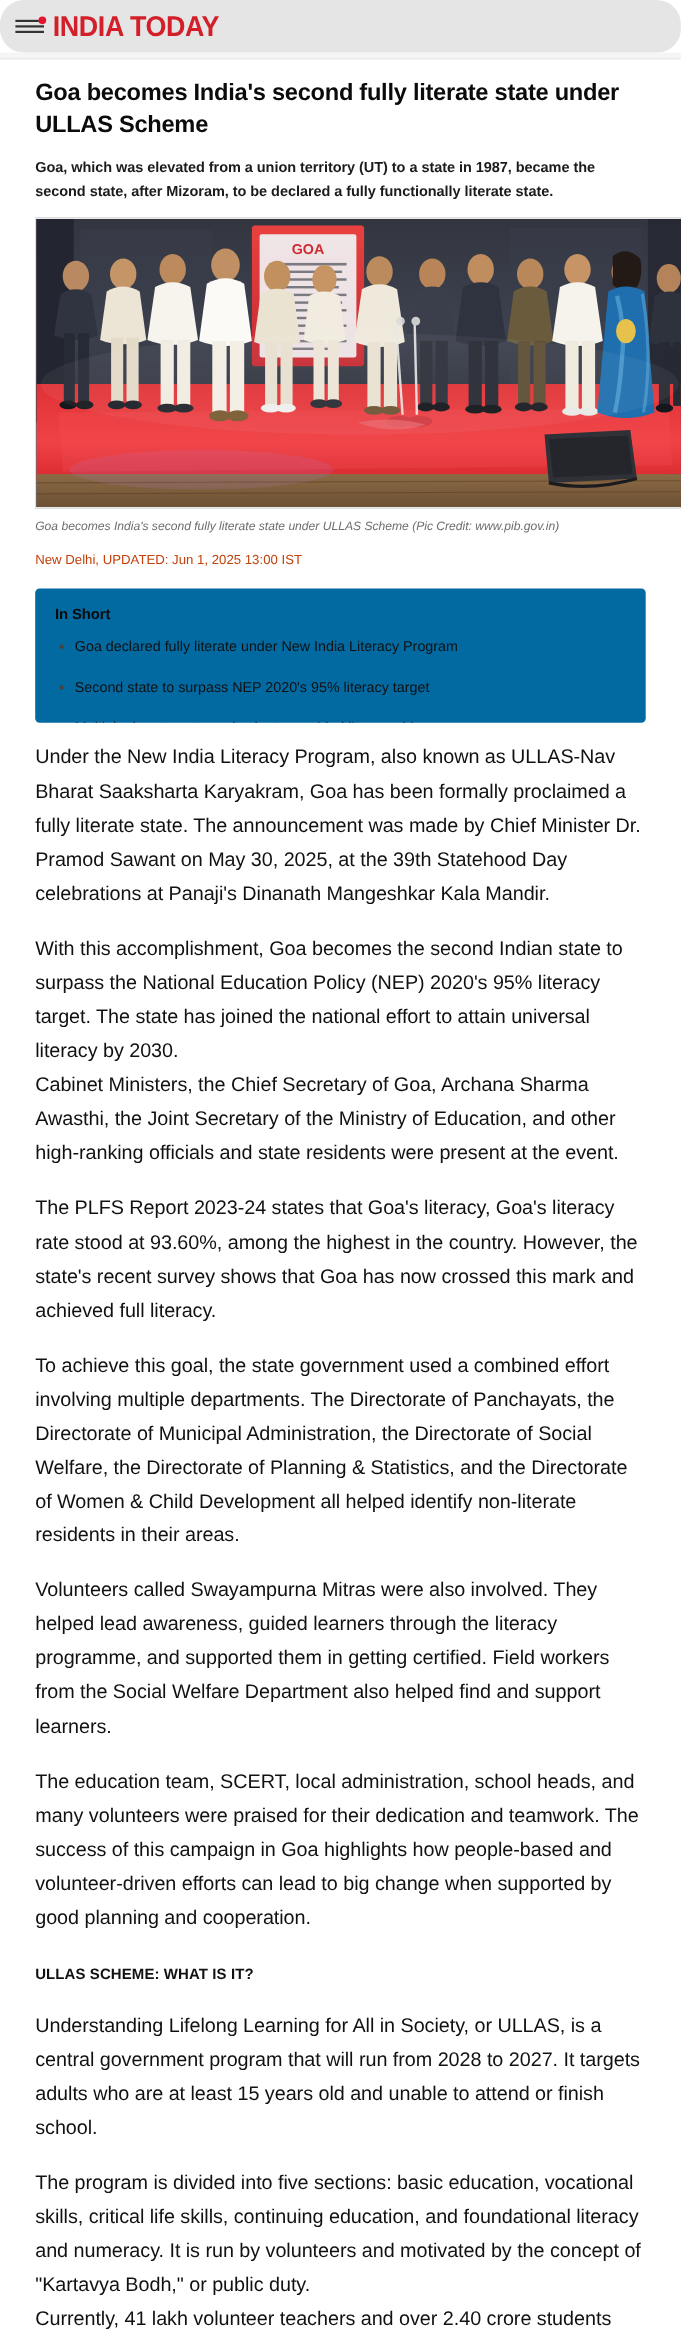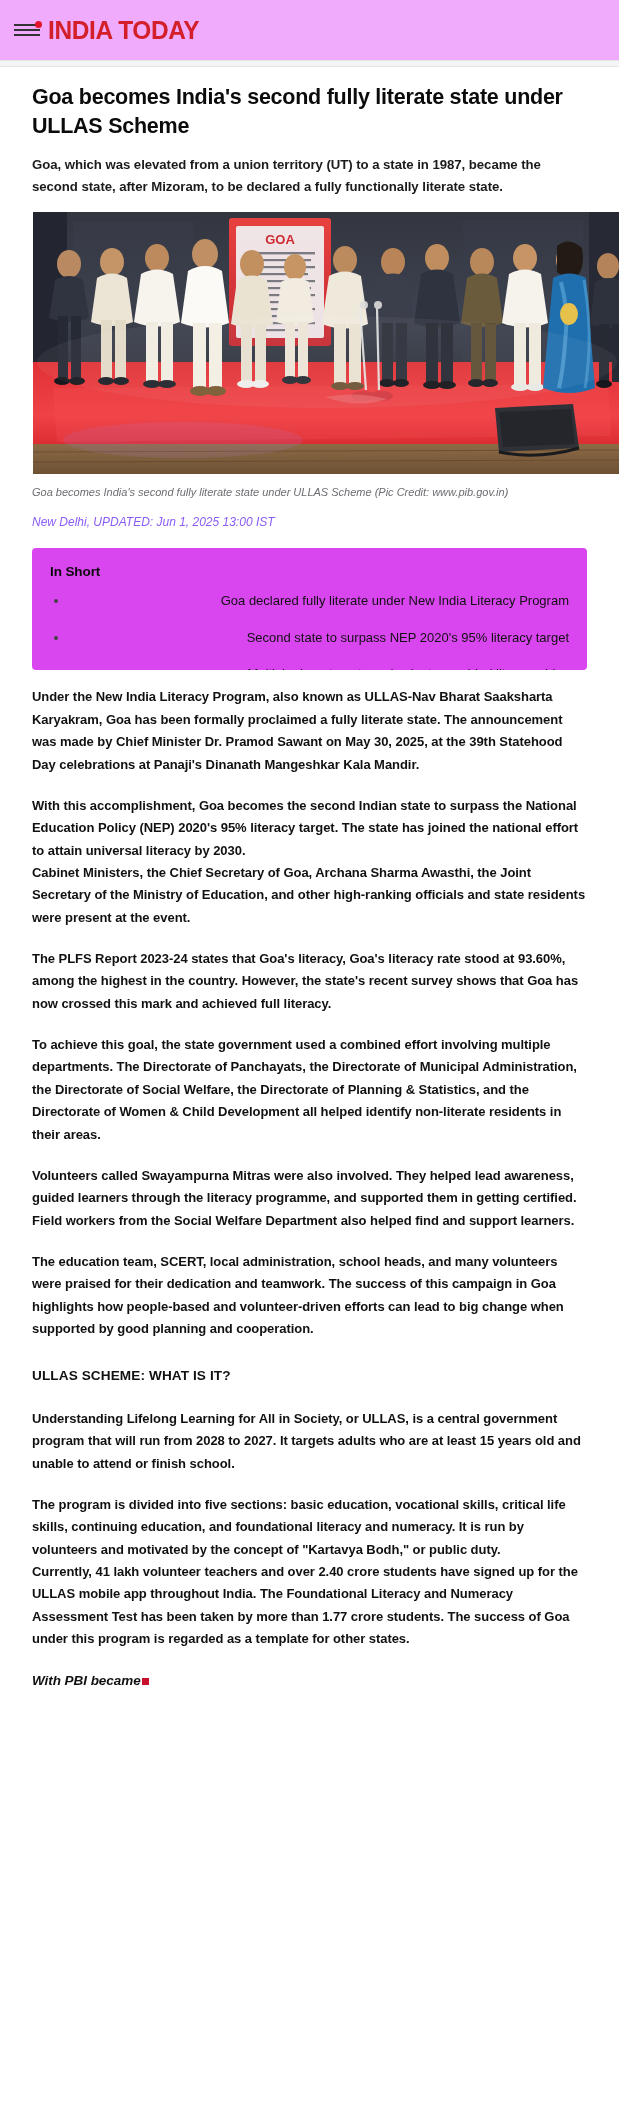--- a/index.html
+++ b/index.html
@@ -11,26 +11,27 @@
   }
   body {
     width: 619px;
     font-family: "Liberation Sans", sans-serif;
     color: #0a0a0a;
     -webkit-font-smoothing: antialiased;
   }
 
   
   .site-header {
-    height: 61px;
-    background: #f0abfc;
+    height: 48px;
+    background: #e5e5e5;
     display: flex;
     align-items: center;
     padding: 0 14px;
     border-bottom: 1px solid #e6e6e6;
+    border-radius: 22px;
   }
   .hamburger {
     position: relative;
     width: 26px;
     height: 18px;
     margin-right: 3px;
     flex: 0 0 auto;
     cursor: pointer;
   }
   .hamburger i {
@@ -112,46 +113,44 @@
   .caption {
     font-size: 11px;
     line-height: 1.5;
     font-style: italic;
     color: #6d6d72;
     margin: 9px 0 0 0;
   }
   .byline {
     font-size: 12px;
     line-height: 1.5;
-    color: #8b5cf6;
+    color: #c2410c;
     margin: 13px 0 0 0;
-    font-style: italic;
   }
 
   
   .in-short {
     margin: 17px 0 0 0;
-    background: #d946ef;
+    background: #0369a1;
     border-radius: 4px;
     padding: 16px 18px 6px 18px;
     height: 122px;
     overflow: hidden;
   }
   .in-short h2 {
     font-size: 13.5px;
     font-weight: bold;
     margin: 0 0 12px 0;
     color: #0b0b0b;
     letter-spacing: -0.1px;
   }
   .in-short ul {
     margin: 0;
     padding: 0 0 0 18px;
     list-style: none;
-    text-align: right;
   }
   .in-short li {
     position: relative;
     font-size: 13px;
     line-height: 1.5;
     color: #111111;
     margin-bottom: 17px;
   }
   .in-short li::before {
     content: "";
@@ -160,26 +159,25 @@
     top: 8px;
     width: 4px;
     height: 4px;
     border-radius: 50%;
     background: #444444;
   }
 
   
   .body-copy { margin-top: 16px; padding-bottom: 26px; }
   .body-copy p {
-    font-size: 13px;
+    font-size: 18px;
     line-height: 1.72;
     color: #111111;
     margin: 0 0 19px 0;
     letter-spacing: -0.05px;
-    font-weight: bold;
   }
   .body-copy p.subhead {
     font-weight: bold;
     font-size: 13.6px;
     letter-spacing: 0.1px;
     margin-top: 24px;
     margin-bottom: 20px;
   }
   .body-copy p.sign-off {
     font-style: italic;

